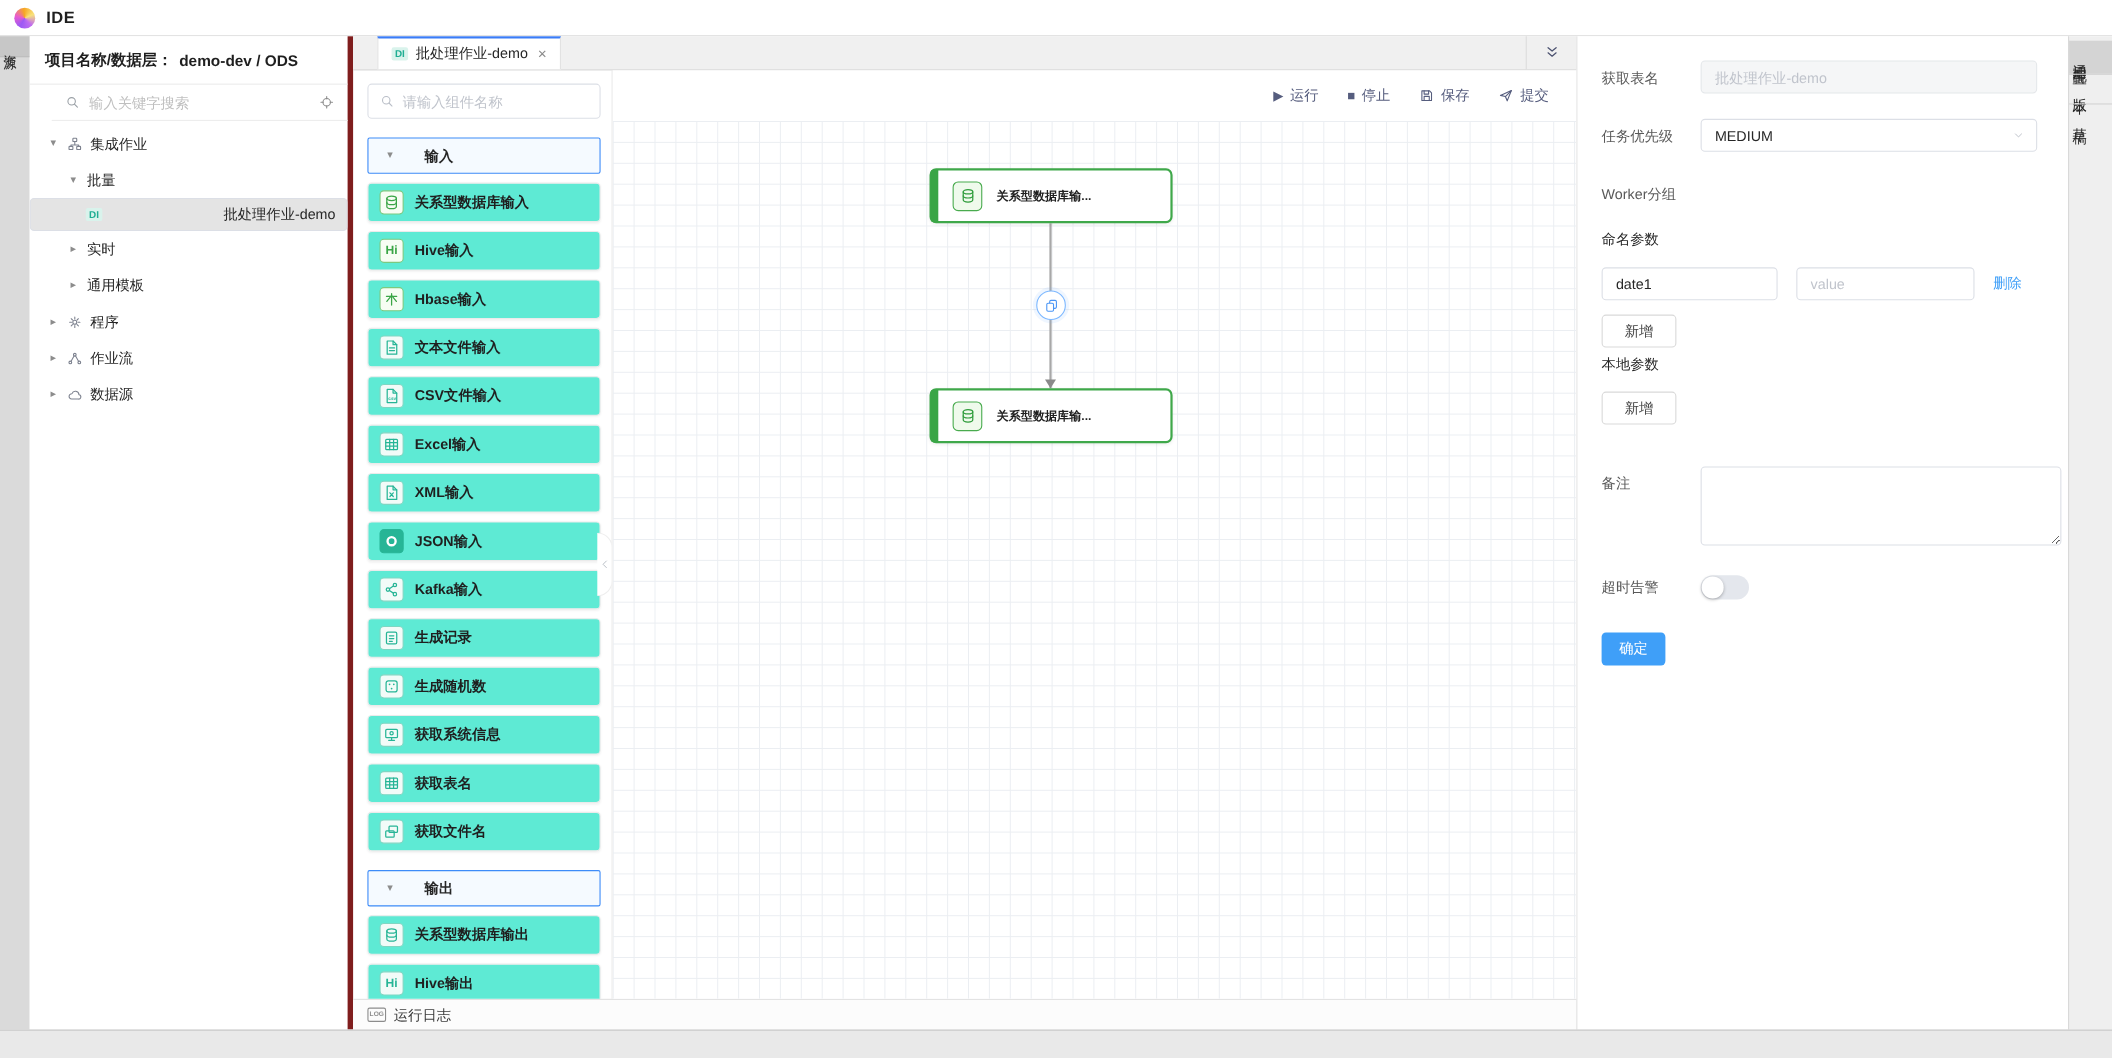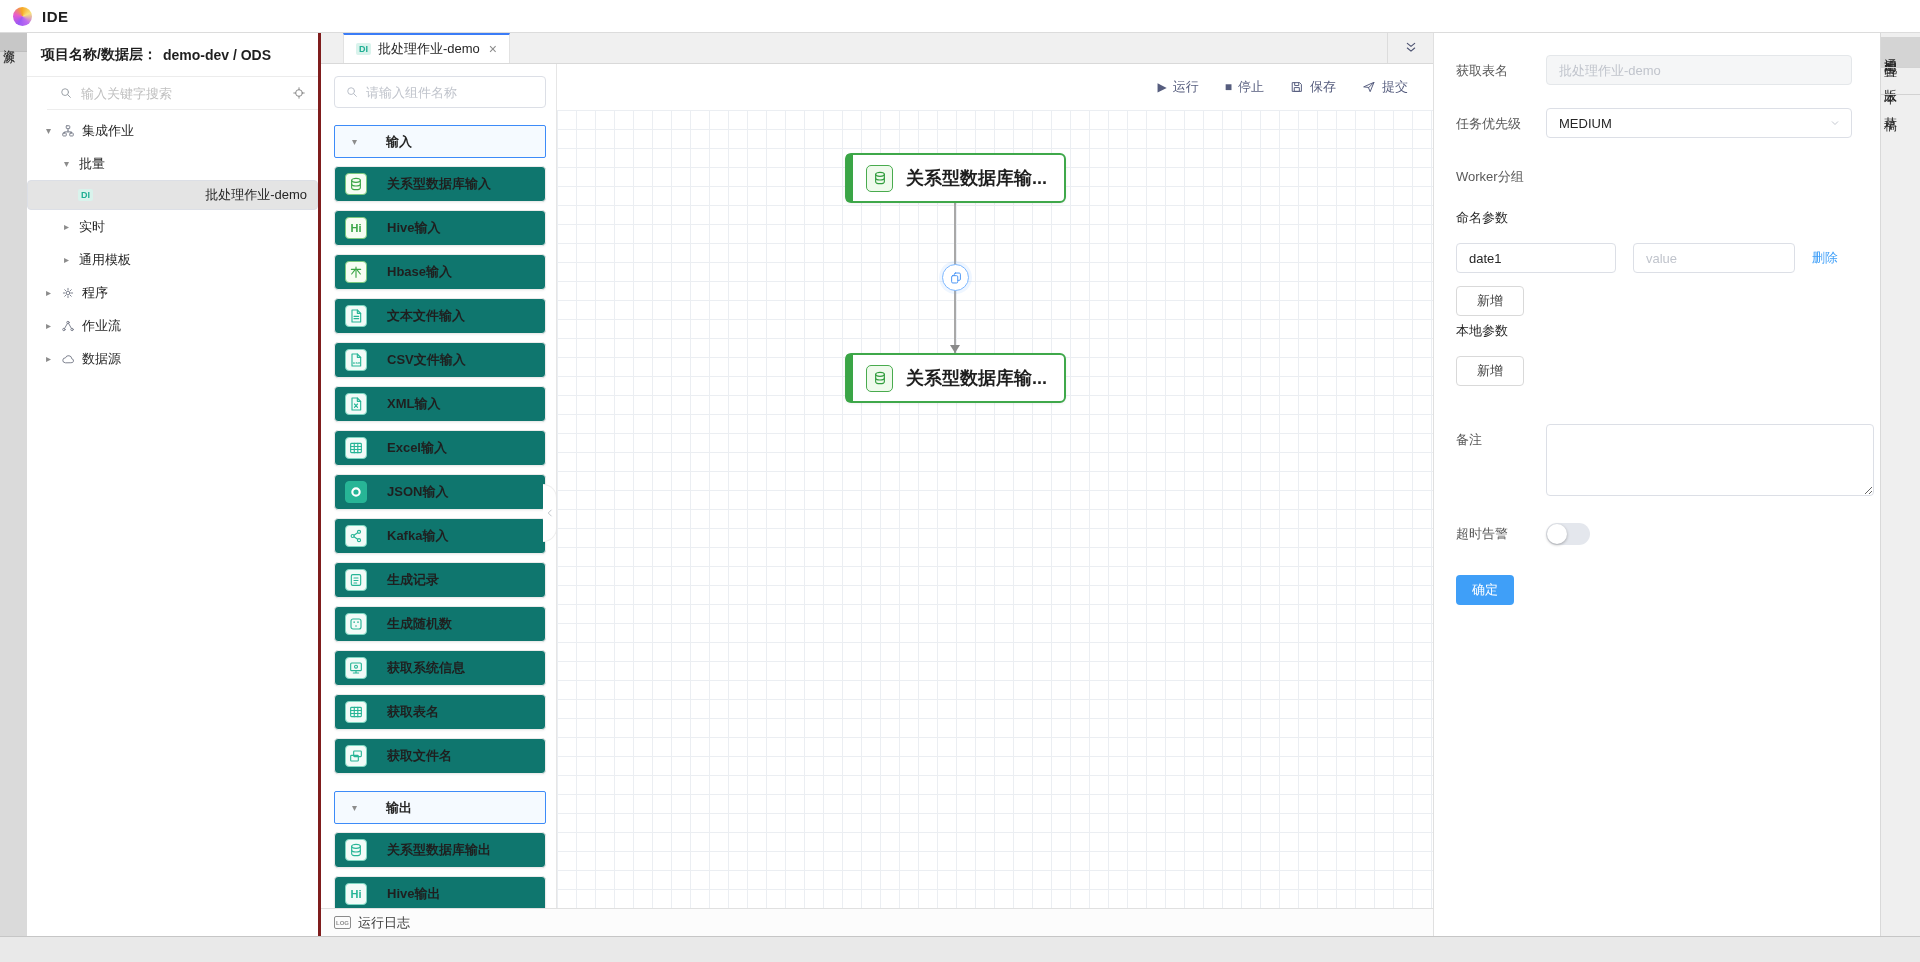--- a/index.html
+++ b/index.html
@@ -13,21 +13,21 @@
 
   
   .body { flex:1 1 auto; display:flex; min-height:0; background:#fff; }
 
   
   .left-rail { width:27px; background:#dadada; flex:0 0 auto; }
   .rail-tab { width:100%; background:#c7c7c7; color:#2b2b2b; font-size:12px; padding:7px 0; display:flex; justify-content:center;
               writing-mode:vertical-lr; text-orientation:upright; letter-spacing:2px; border-bottom:1px solid #bdbdbd; }
 
   
-  .explorer { width:294px; background:#fff; border-right:3px solid #7f1d1d; flex:0 0 auto; display:flex; flex-direction:column; }
+  .explorer { width:294px; background:#fff; border-right:5px solid #7f1d1d; flex:0 0 auto; display:flex; flex-direction:column; }
   .exp-header { height:44px; display:flex; align-items:center; padding:0 14px; border-bottom:1px solid #ececec; font-size:14px; font-weight:700; color:#1f1f1f; white-space:nowrap; }
   .exp-header .val { margin-left:6px; }
   .exp-search { height:33px; display:flex; align-items:center; gap:8px; padding:0 12px; border-bottom:1px solid #ededed; color:#9aa0a6;margin-left:20px; }
   .exp-search input { border:none; outline:none; flex:1; font-size:13px; color:#333; font-family:inherit; }
   .exp-search input::placeholder { color:#bfbfbf; }
   .tree { flex:1; overflow:hidden; padding-top:4px; }
   .trow { height:33px; display:flex; align-items:center; gap:7px; font-size:13px; color:#262626; cursor:default; }
   .trow.l0 { padding-left:16px; } .trow.l1 { padding-left:34px; } .trow.l2 { padding-left:50px; }
   .trow.sel { background:#e4e4e4; }
   .caret { width:11px; font-size:10px; color:#8c8c8c; text-align:center; }
@@ -43,41 +43,41 @@
   .tab-collapse { margin-left:auto; width:46px; border-left:1px solid #dcdcdc; display:flex; align-items:center; justify-content:center; color:#4c5270; }
 
   .center-main { flex:1; display:flex; min-height:0; }
 
   
   .palette { width:236px; flex:0 0 auto; border-right:1px solid #e6e6e6; padding:12px 10px 0 13px; overflow:hidden; position:relative; }
   .pal-search { height:32px; border:1px solid #dcdfe6; border-radius:4px; display:flex; align-items:center; gap:7px; padding:0 10px; color:#b9bec7; }
   .pal-search input { border:none; outline:none; flex:1; font-size:13px; color:#333; font-family:inherit; min-width:0; }
   .pal-search input::placeholder { color:#c0c4cc; }
   .pal-sec { height:33px; margin-top:17px; border:1px solid #3d8bf8; border-radius:2px; background:#f5faff; display:flex; align-items:center; padding-left:14px; gap:26px; font-size:13px; font-weight:600; color:#262626; }
-  .pal-item { height:36px; margin-top:8px; background:#0f766e; border:1px solid #ebebeb; border-radius:4px; box-shadow:0 1px 2px rgba(0,0,0,.05); display:flex; align-items:center; gap:20px; padding:0 10px; cursor:grab; }
+  .pal-item { height:36px; margin-top:8px; background:#5eead4; border:1px solid #ebebeb; border-radius:4px; box-shadow:0 1px 2px rgba(0,0,0,.05); display:flex; align-items:center; gap:10px; padding:0 10px; cursor:grab; }
   .pal-item .lbl { font-size:13px; font-weight:700; color:#1f1f1f; white-space:nowrap; }
   .pic { width:22px; height:22px; border-radius:4px; border:1px solid; display:flex; align-items:center; justify-content:center; flex:0 0 auto; font-weight:700; }
   .pic.green { color:#3aa546; border-color:#7cc97f; background:#f7fdf3; }
   .pic.teal  { color:#27b596; border-color:#7ed6c2; background:#f2fbf8; }
   .pic.fill  { color:#fff; border-color:#27b596; background:#27b596; }
   .pic.txt { font-size:11px; }
   .pal-handle { position:absolute; right:-1px; top:420px; width:14px; height:58px; background:#fff; border:1px solid #eee; border-left:none; border-radius:0 28px 28px 0; display:flex; align-items:center; justify-content:center; color:#b5bac2; }
 
   
   .canvas { flex:1; position:relative; background:#fff; overflow:hidden; }
   .grid { position:absolute; left:0; right:0; top:46px; bottom:0;
           background-image:linear-gradient(to right,#ebeef2 1px,transparent 1px),linear-gradient(to bottom,#ebeef2 1px,transparent 1px);
           background-size:19px 19px; }
   .cv-toolbar { position:absolute; top:0; right:25px; height:46px; display:flex; align-items:center; gap:26px; color:#565d7e; font-size:13px; }
   .tool { display:flex; align-items:center; gap:6px; cursor:pointer; }
   .tool .glyph { font-size:12px; }
   .node { position:absolute; width:221px; height:50px; background:#fff; border:2px solid #3fa84a; border-radius:6px; display:flex; align-items:center; box-shadow:0 1px 3px rgba(0,0,0,.06); }
   .node .bar { width:7px; align-self:stretch; background:#3aa546; border-radius:3px 0 0 3px; margin:-1px 0 -1px -1px; }
   .node .nic { width:27px; height:27px; margin-left:13px; border:1.5px solid #49ab4e; border-radius:5px; background:#effaec; color:#2f9c3c; display:flex; align-items:center; justify-content:center; }
-  .node .ntitle { font-size:18px; font-weight:700; color:#1f1f1f; margin-left:13px; white-space:nowrap; }
+  .node .ntitle { font-size:11px; font-weight:700; color:#1f1f1f; margin-left:13px; white-space:nowrap; }
   .edge-line { position:absolute; width:2px; background:#a8a8a8; }
   .edge-arrow { position:absolute; width:0; height:0; border-left:5px solid transparent; border-right:5px solid transparent; border-top:8px solid #8a8a8a; }
   .edge-badge { position:absolute; width:27px; height:27px; border-radius:50%; background:#fff; border:1.5px solid #7db8ff; color:#4a95f5; display:flex; align-items:center; justify-content:center; box-shadow:0 0 0 3px rgba(125,184,255,.12); }
 
   
   .logbar { height:28px; flex:0 0 auto; border-top:1px solid #e0e0e0; background:#fcfcfc; display:flex; align-items:center; gap:7px; padding-left:13px; font-size:13px; color:#3c3c3c; }
   .logchip { width:17px; height:13px; border:1px solid #8c8c8c; border-radius:2px; font-size:6px; font-weight:700; color:#8c8c8c; display:flex; align-items:center; justify-content:center; letter-spacing:0; }
 
   
   .inspector { width:447px; flex:0 0 auto; border-left:1px solid #e0e0e0; background:#fff; padding:22px 28px 0 22px; overflow:hidden; font-size:13px; }
@@ -373,32 +373,32 @@
             <span class="pic teal">
                 <svg class="i">
                   <use href="#s-filecsv"></use>
                 </svg>
               </span>
             <span class="lbl">CSV文件输入</span>
           </div>
           <div class="pal-item">
             <span class="pic teal">
                 <svg class="i">
+                  <use href="#s-grid"></use>
+                </svg>
+              </span>
+            <span class="lbl">Excel输入</span>
+          </div>
+          <div class="pal-item">
+            <span class="pic teal">
+                <svg class="i">
                   <use href="#s-filex"></use>
                 </svg>
               </span>
             <span class="lbl">XML输入</span>
-          </div>
-          <div class="pal-item">
-            <span class="pic teal">
-                <svg class="i">
-                  <use href="#s-grid"></use>
-                </svg>
-              </span>
-            <span class="lbl">Excel输入</span>
           </div>
           <div class="pal-item">
             <span class="pic fill">
                 <svg class="i">
                   <use href="#s-json"></use>
                 </svg>
               </span>
             <span class="lbl">JSON输入</span>
           </div>
           <div class="pal-item">

